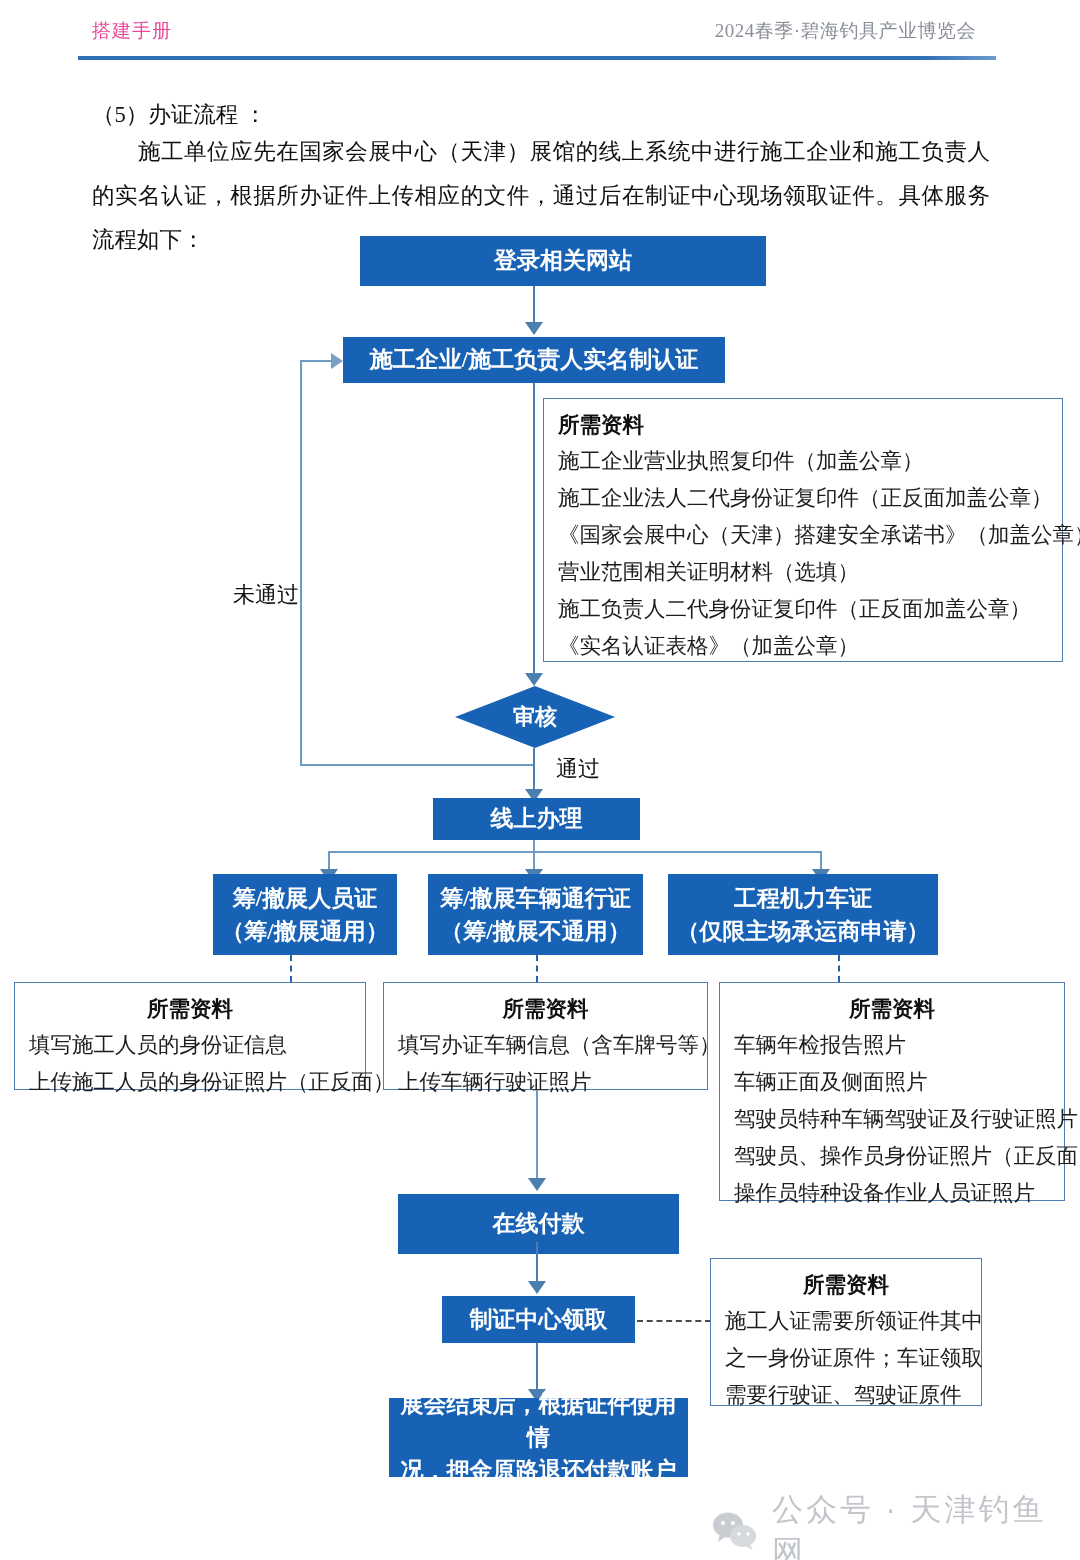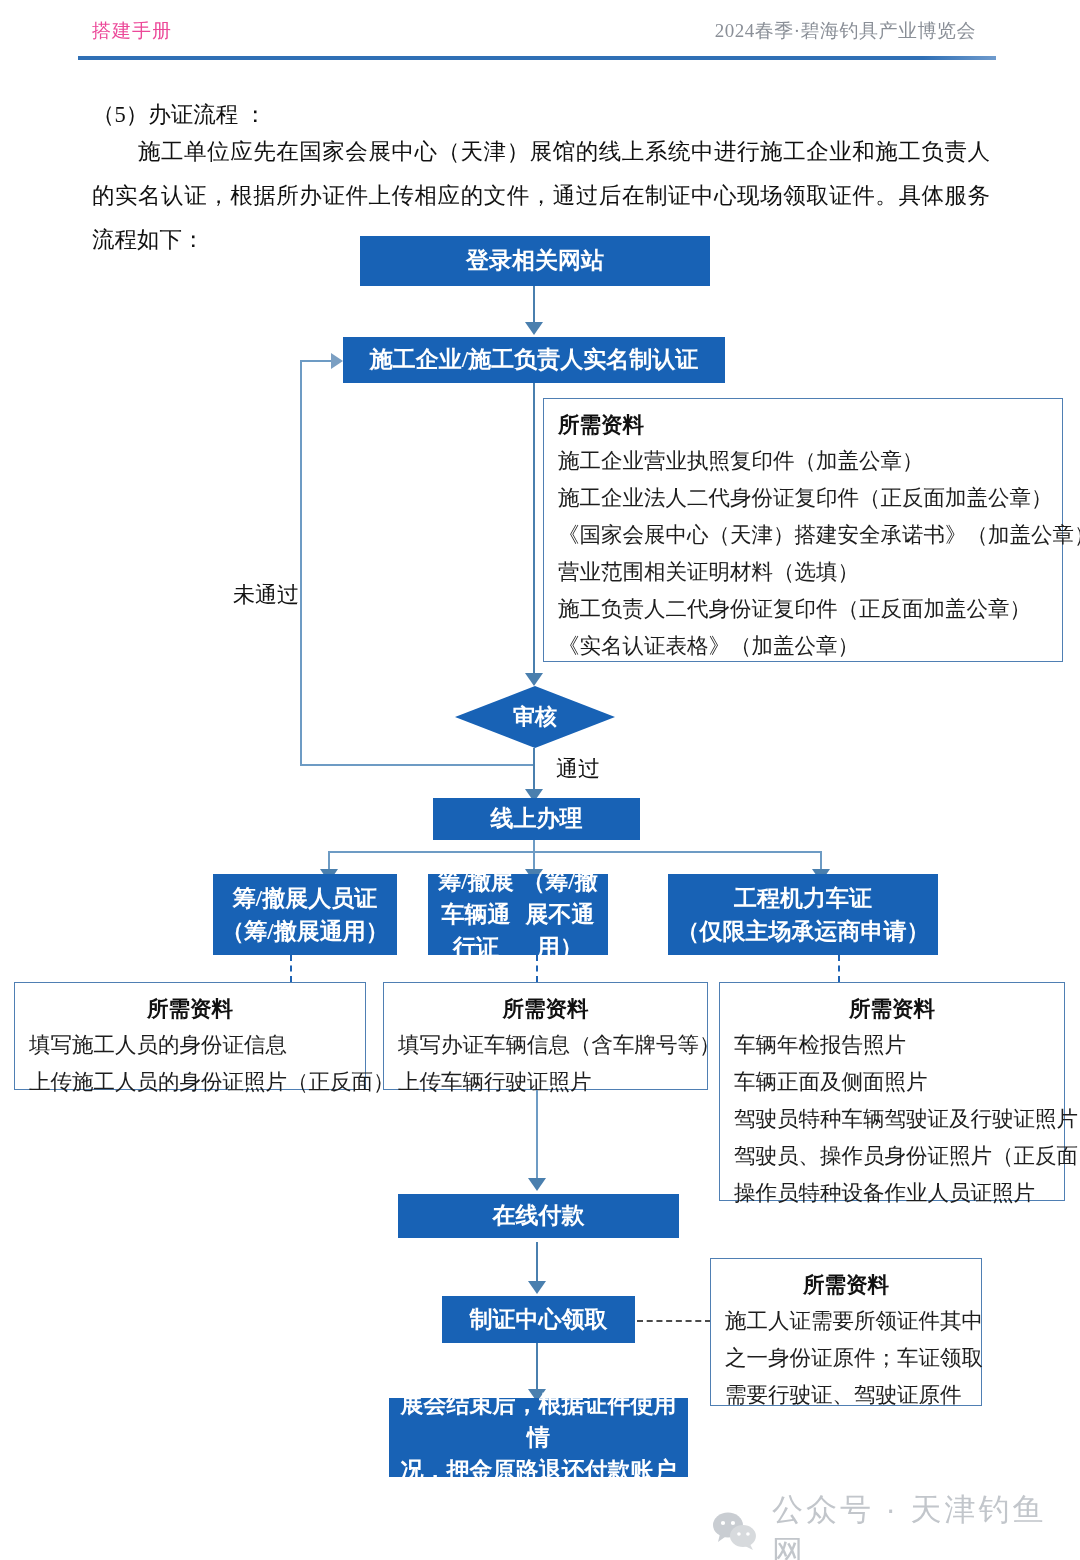--- a/index.html
+++ b/index.html
@@ -76,21 +76,21 @@
     <div class="hdr-left">搭建手册</div>
     <div class="hdr-right">2024春季·碧海钓具产业博览会</div>
     <div class="hdr-rule"></div>
   </div>
 
   <div class="para" id="p-title">（5）办证流程 ：</div>
   <div class="para" id="p-body">施工单位应先在国家会展中心（天津）展馆的线上系统中进行施工企业和施工负责人的实名认证，根据所办证件上传相应的文件，通过后在制证中心现场领取证件。具体服务流程如下：</div>
 
   <div>
 
-    <div class="node" style="left:360px;top:236px;width:350px;height:50px;">登录相关网站</div>
+    <div class="node" style="left:360px;top:236px;width:406px;height:50px;">登录相关网站</div>
 
     <div class="vline" style="left:533px;top:286px;height:38px;"></div>
     <div class="arrow-d" style="left:525px;top:322px;"></div>
 
     <div class="node" style="left:343px;top:337px;width:382px;height:46px;">施工企业/施工负责人实名制认证</div>
 
     <div class="vline" style="left:533px;top:383px;height:292px;"></div>
     <div class="arrow-d" style="left:525px;top:673px;"></div>
 
     <div class="infobox" style="left:543px;top:398px;width:520px;height:264px;">
@@ -123,21 +123,21 @@
     <div class="arrow-d" style="left:320px;top:869px;"></div>
     <div class="vline thin" style="left:533px;top:851px;height:22px;"></div>
     <div class="arrow-d" style="left:525px;top:869px;"></div>
     <div class="vline thin" style="left:820px;top:851px;height:22px;"></div>
     <div class="arrow-d" style="left:812px;top:869px;"></div>
 
     <div class="node two" style="left:213px;top:874px;width:184px;height:81px;flex-direction:column;">
       <div>筹/撤展人员证</div>
       <div>（筹/撤展通用）</div>
     </div>
-    <div class="node two" style="left:428px;top:874px;width:180px;height:81px;flex-direction:row;">
+    <div class="node two" style="left:428px;top:874px;width:215px;height:81px;flex-direction:column;">
       <div>筹/撤展车辆通行证</div>
       <div>（筹/撤展不通用）</div>
     </div>
     <div class="node two" style="left:668px;top:874px;width:270px;height:81px;flex-direction:column;">
       <div>工程机力车证</div>
       <div>（仅限主场承运商申请）</div>
     </div>
 
     <div class="dash-v" style="left:290px;top:955px;height:27px;"></div>
     <div class="dash-v" style="left:536px;top:955px;height:27px;"></div>
@@ -160,21 +160,21 @@
       <div class="ib-line">车辆年检报告照片</div>
       <div class="ib-line">车辆正面及侧面照片</div>
       <div class="ib-line">驾驶员特种车辆驾驶证及行驶证照片</div>
       <div class="ib-line">驾驶员、操作员身份证照片（正反面）</div>
       <div class="ib-line">操作员特种设备作业人员证照片</div>
     </div>
 
     <div class="vline thin" style="left:536px;top:1090px;height:90px;"></div>
     <div class="arrow-d" style="left:528px;top:1178px;"></div>
 
-    <div class="node" style="left:398px;top:1194px;width:281px;height:44px;">在线付款</div>
+    <div class="node" style="left:398px;top:1194px;width:281px;height:60px;">在线付款</div>
 
     <div class="vline" style="left:536px;top:1242px;height:42px;"></div>
     <div class="arrow-d" style="left:528px;top:1281px;"></div>
 
     <div class="node" style="left:442px;top:1296px;width:193px;height:47px;">制证中心领取</div>
 
     <div class="dash-h" style="left:637px;top:1320px;width:74px;"></div>
 
     <div class="infobox ib-center" style="left:710px;top:1258px;width:272px;height:148px;">
       <div class="ib-title">所需资料</div>

